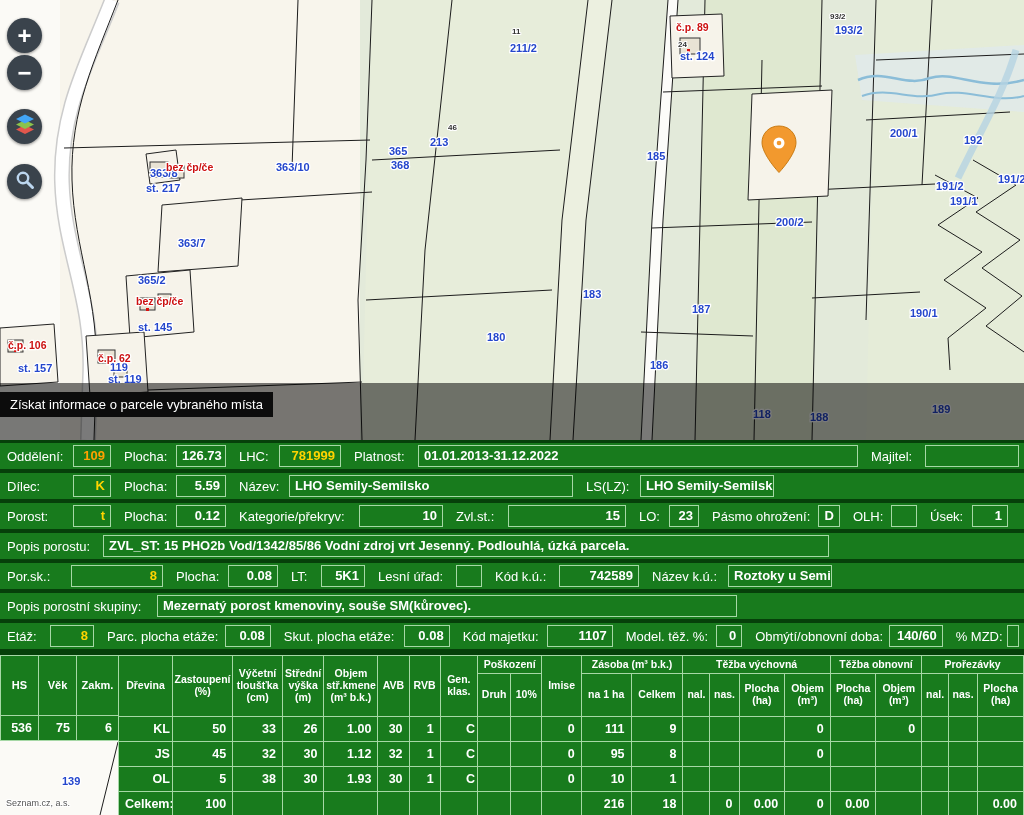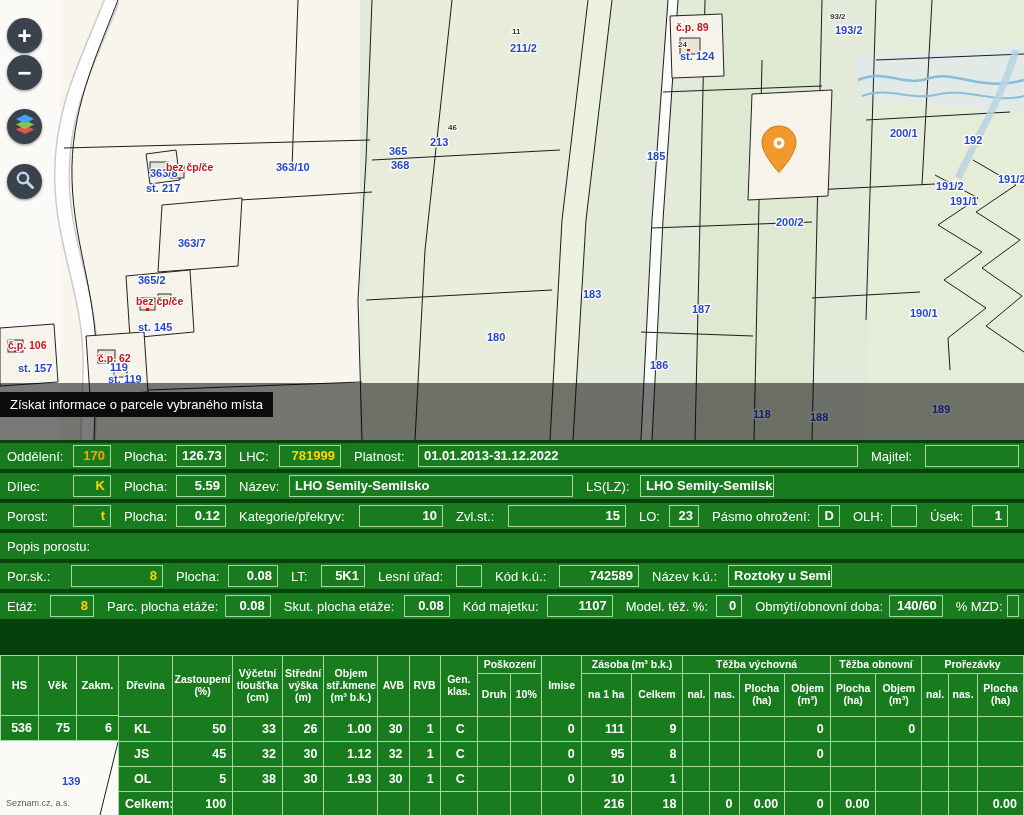--- a/index.html
+++ b/index.html
@@ -49,21 +49,21 @@
   .hl-y{color:#ffd400;} .hl-o{color:#ffa200;}
 
   
   .hs-wrap{position:absolute;left:0;top:655px;width:118px;background:#701a75;}
   .main-wrap{position:absolute;left:118px;top:655px;width:906px;background:#06400a;}
   table{border-collapse:collapse;table-layout:fixed;width:100%;background:#187b1d;}
   th,td{border:1px solid #a6d8a6;overflow:hidden;}
   th{color:#fff;font-weight:bold;font-size:10.5px;text-align:center;
      white-space:pre-line;line-height:1.12;padding:1px 0;}
   td{color:#fff;font-weight:bold;font-size:12.5px;height:24px;padding:0 6px;}
-  td.r{text-align:right;} td.c{text-align:left;padding:0 15px;}
+  td.r{text-align:right;} td.c{text-align:right;padding:0 2px;}
   tr.h1 th{height:15px;} tr.h2 th{height:40px;}
   .hs-wrap th{height:57px;font-size:11px;}
 </style>
 </head>
 <body>
 
 <div class="stage">
 
   <svg class="map-svg" width="1024" height="815" viewBox="0 0 1024 815" xmlns="http://www.w3.org/2000/svg">
 
@@ -225,21 +225,21 @@
   </div>
 
   <div class="overlay-band">
     <div class="tooltip">Získat informace o parcele vybraného místa</div>
   </div>
 
   <div class="info">
 
     <div class="irow">
       <span class="lbl" style="width:62px">Oddělení:</span>
-      <span class="box num hl-o" style="width:38px">170</span>
+      <span class="box num hl-o" style="width:38px">109</span>
       <span class="lbl sp" style="width:48px">Plocha:</span>
       <span class="box num" style="width:50px">126.73</span>
       <span class="lbl sp" style="width:36px">LHC:</span>
       <span class="box num hl-y" style="width:62px">781999</span>
       <span class="lbl sp" style="width:60px">Platnost:</span>
       <span class="box" style="width:440px">01.01.2013-31.12.2022</span>
       <span class="lbl sp" style="width:50px">Majitel:</span>
       <span class="box" style="flex:1;margin-right:3px"></span>
     </div>
 
@@ -270,39 +270,45 @@
       <span class="box num" style="width:22px">D</span>
       <span class="lbl sp" style="width:34px">OLH:</span>
       <span class="box" style="width:26px"></span>
       <span class="lbl sp" style="width:38px">Úsek:</span>
       <span class="box num" style="width:36px">1</span>
       <span class="fill"></span>
     </div>
 
     <div class="irow">
       <span class="lbl" style="width:92px">Popis porostu:</span>
+      <span class="box" style="width:726px">ZVL_ST: 15 PHO2b Vod/1342/85/86 Vodní zdroj vrt Jesenný. Podlouhlá, úzká parcela.</span>
       <span class="fill"></span>
     </div>
 
     <div class="irow">
       <span class="lbl" style="width:60px">Por.sk.:</span>
       <span class="box num hl-y" style="width:92px">8</span>
       <span class="lbl sp" style="width:48px">Plocha:</span>
       <span class="box num" style="width:50px">0.08</span>
       <span class="lbl sp" style="width:26px">LT:</span>
       <span class="box num" style="width:44px">5K1</span>
       <span class="lbl sp" style="width:74px">Lesní úřad:</span>
       <span class="box" style="width:26px"></span>
       <span class="lbl sp" style="width:60px">Kód k.ú.:</span>
       <span class="box num" style="width:80px">742589</span>
       <span class="lbl sp" style="width:72px">Název k.ú.:</span>
       <span class="box" style="width:104px">Roztoky u Semil</span>
       <span class="fill"></span>
     </div>
 
+    <div class="irow">
+      <span class="lbl" style="width:146px">Popis porostní skupiny:</span>
+      <span class="box" style="width:580px">Mezernatý porost kmenoviny, souše SM(kůrovec).</span>
+      <span class="fill"></span>
+    </div>
 
     <div class="irow">
       <span class="lbl" style="width:40px">Etáž:</span>
       <span class="box num hl-y" style="width:44px">8</span>
       <span class="lbl sp" style="width:116px">Parc. plocha etáže:</span>
       <span class="box num" style="width:46px">0.08</span>
       <span class="lbl sp" style="width:118px">Skut. plocha etáže:</span>
       <span class="box num" style="width:46px">0.08</span>
       <span class="lbl sp" style="width:82px">Kód majetku:</span>
       <span class="box num" style="width:66px">1107</span>

